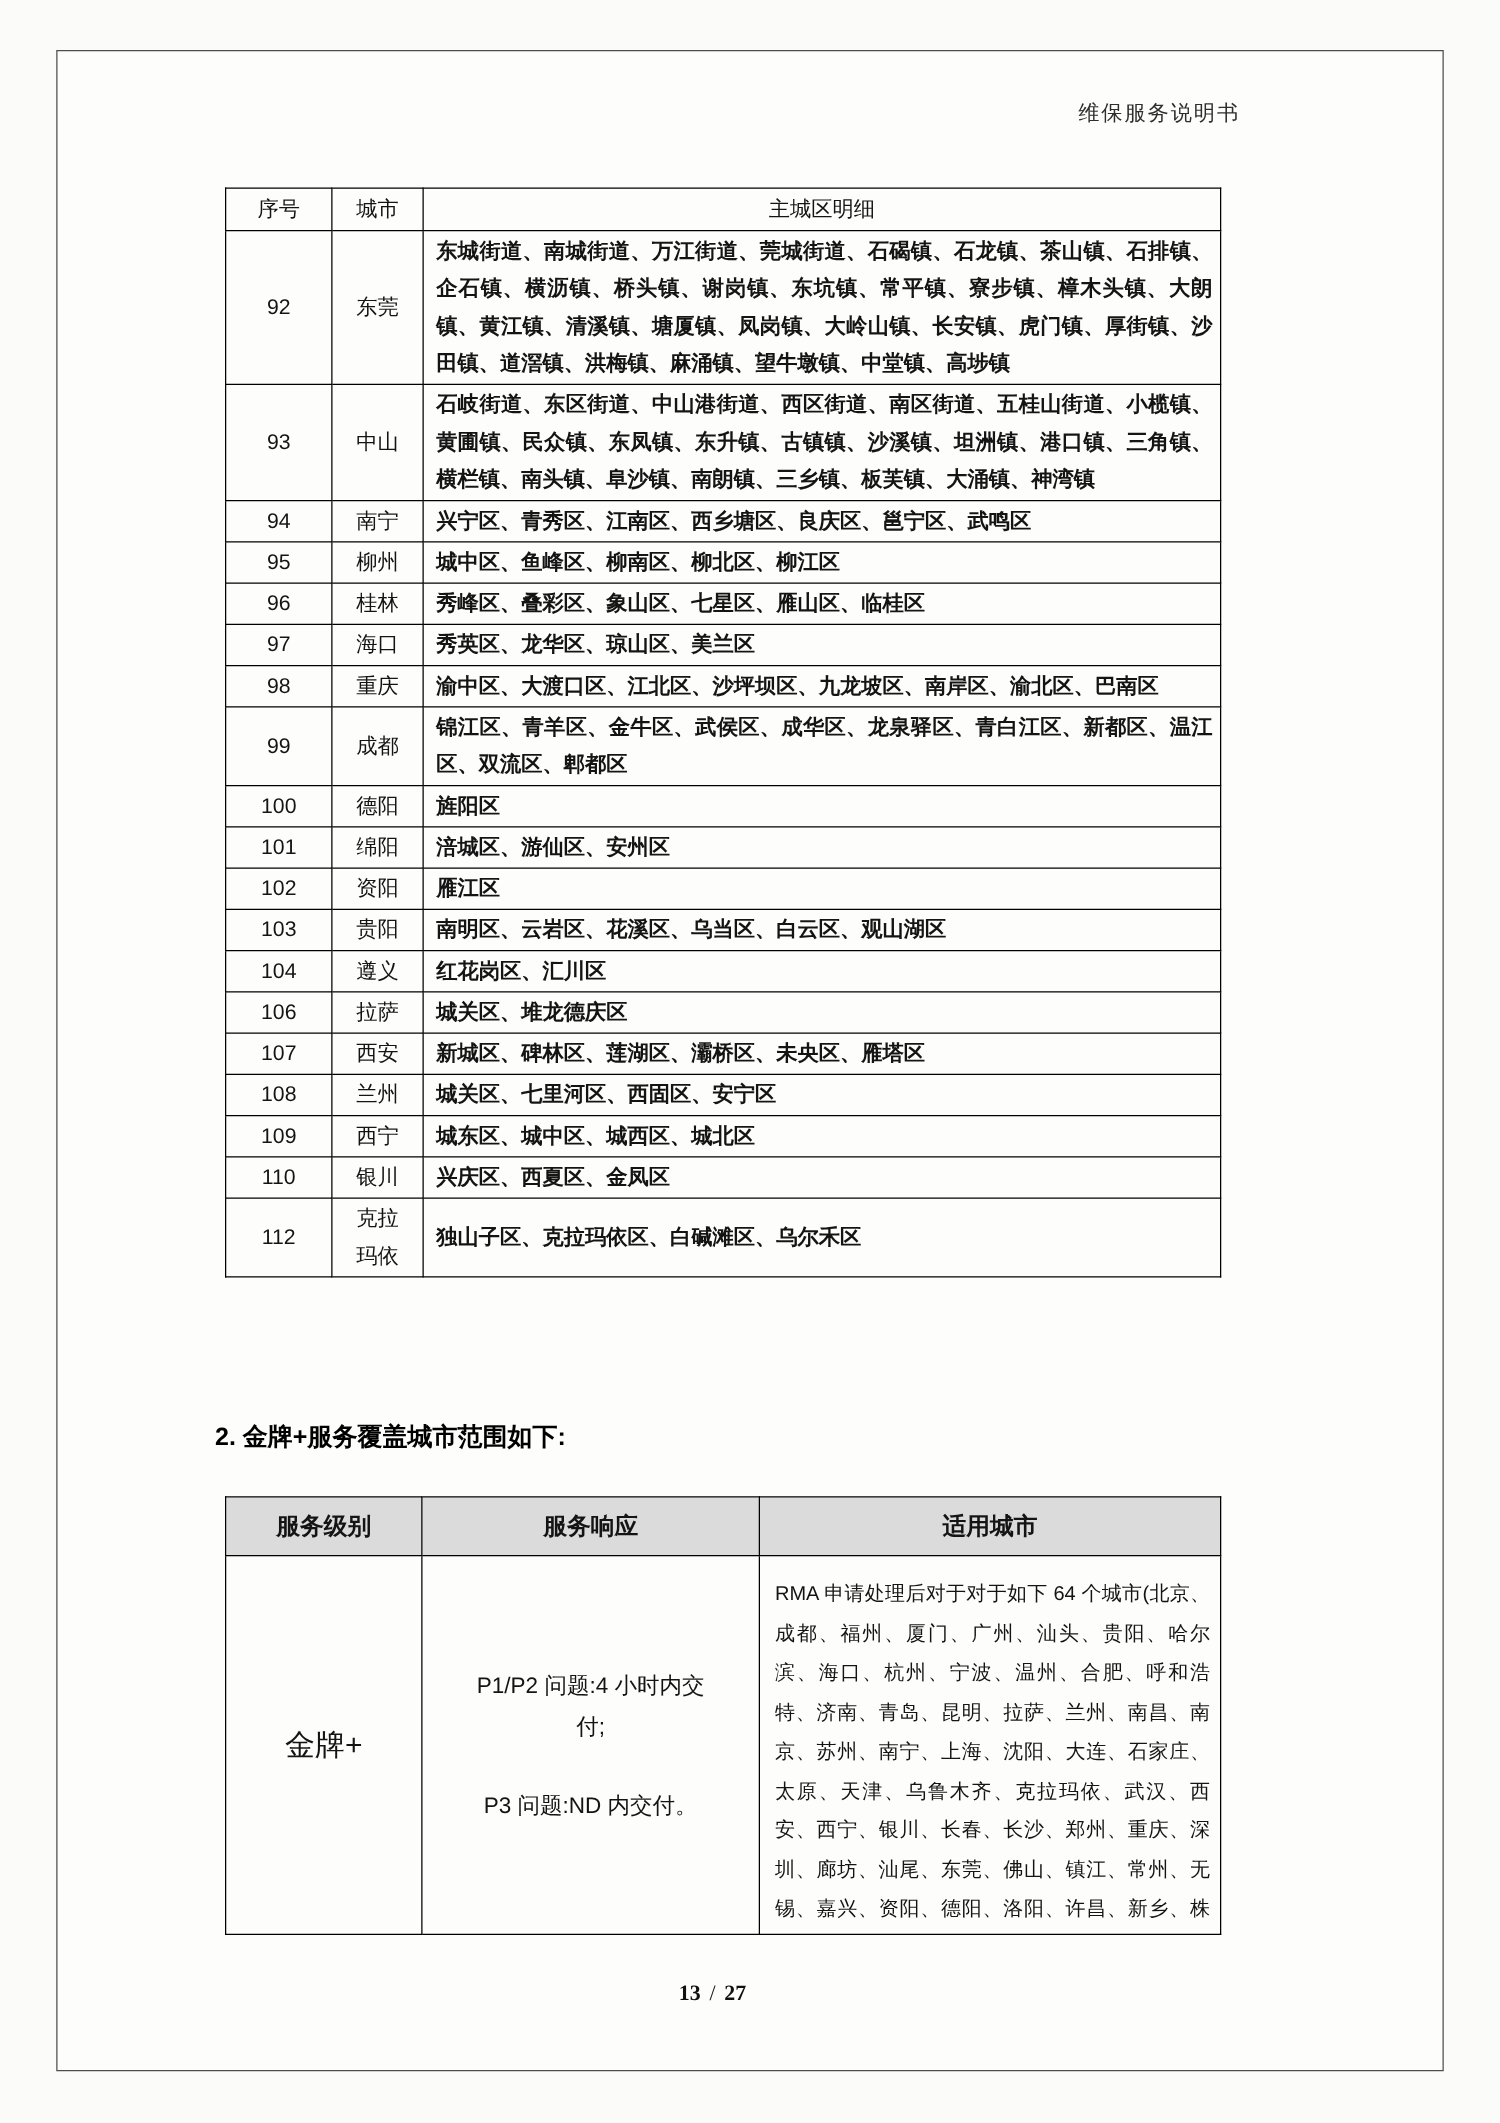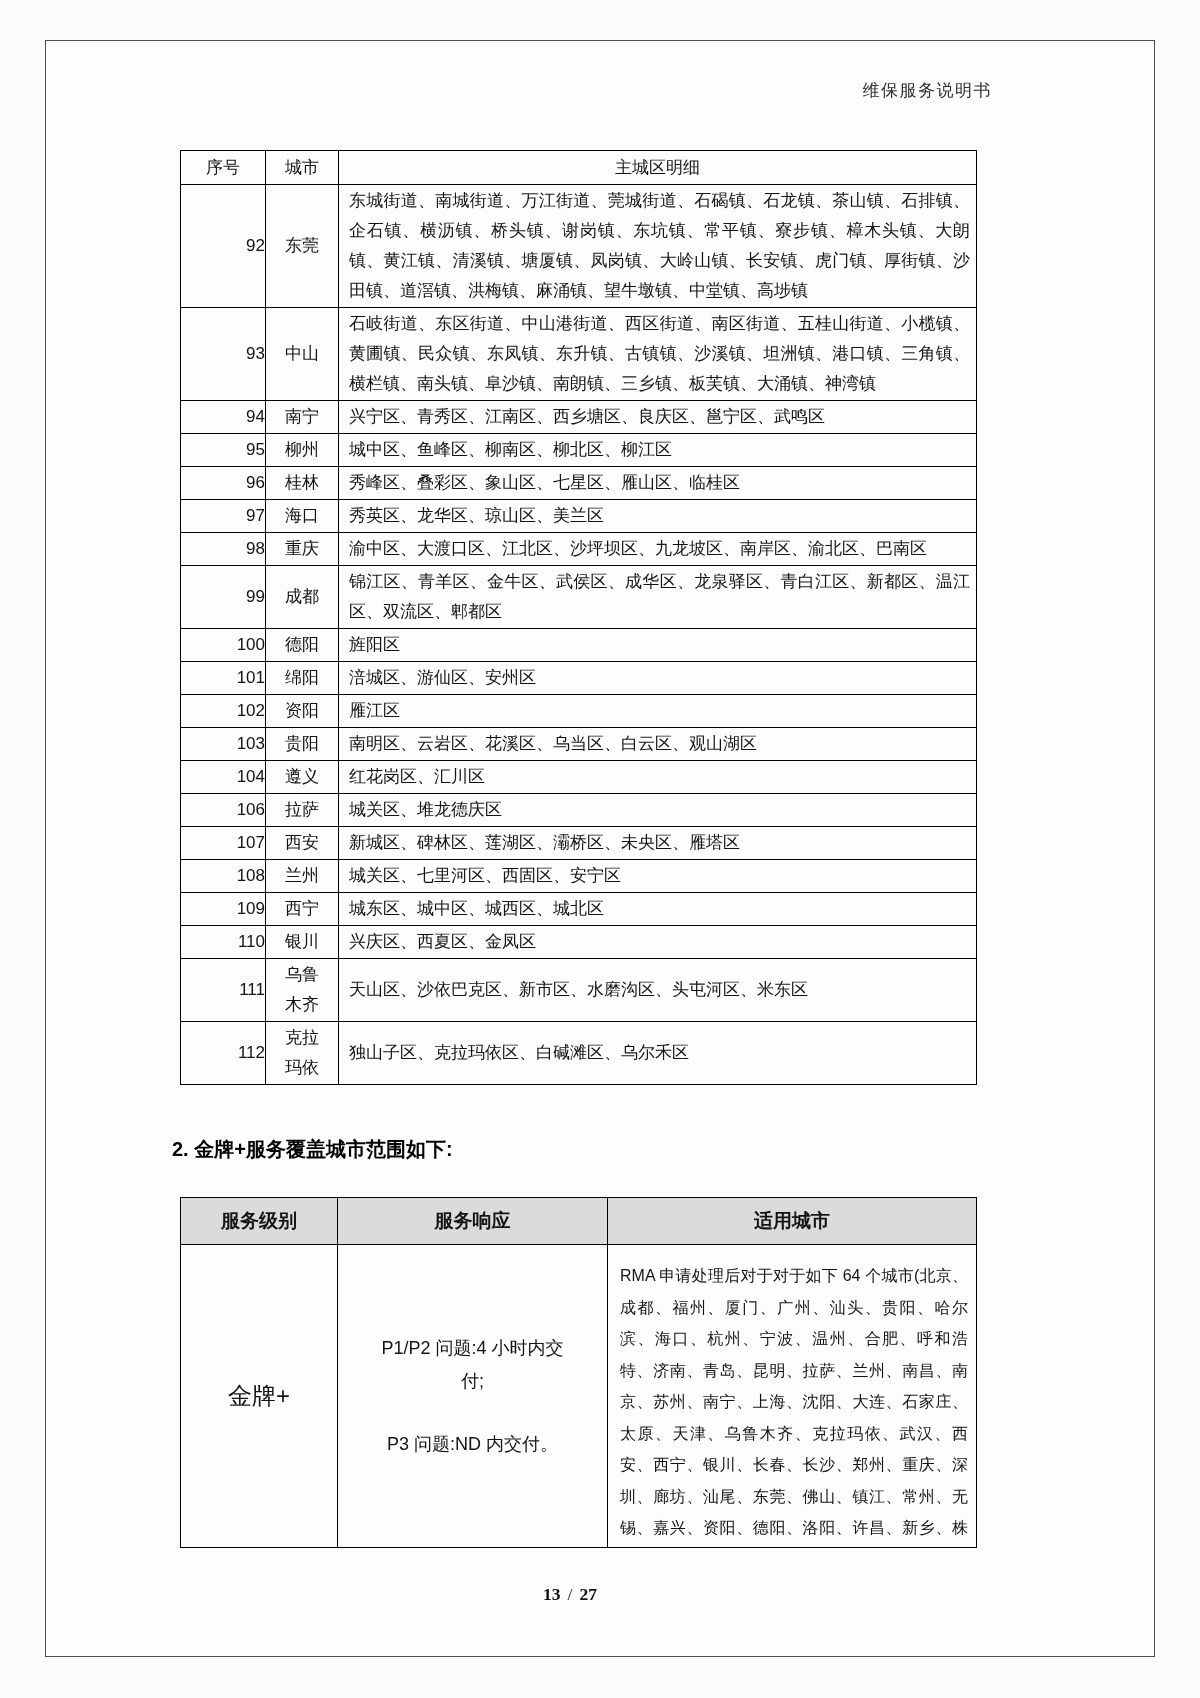--- a/index.html
+++ b/index.html
@@ -27,23 +27,23 @@
   table.t1 {
     position:absolute; left:180px; top:150px; width:796px;
     border-collapse:collapse; table-layout:fixed;
   }
   .t1 th, .t1 td {
     border:1px solid #000;
     font-size:17px; font-weight:400; color:#141414;
   }
   .t1 th { height:31px; text-align:center; line-height:30px; }
   .t1 td { line-height:30px; }
-  .t1 td.no   { text-align:right; vertical-align:middle; padding:1px 0; }
+  .t1 td.no   { text-align:center; vertical-align:middle; padding:1px 0; }
   .t1 td.city { text-align:center; vertical-align:middle; padding:1px 12px; }
-  .t1 td.districts { text-align:justify; vertical-align:middle; padding:1px 6px 1px 10px; }
+  .t1 td.districts { text-align:justify; vertical-align:middle; padding:1px 6px 1px 10px;font-weight:bold; }
   
   .sec-heading {
     position:absolute; left:172px; top:1136px;
     font-size:20px; font-weight:700; color:#000;
   }
   
   table.t2 {
     position:absolute; left:180px; top:1197px; width:796px;
     border-collapse:collapse; table-layout:fixed;
   }
@@ -178,25 +178,20 @@
       </tr>
       <tr>
         <td class="no">109</td>
         <td class="city">西宁</td>
         <td class="districts">城东区、城中区、城西区、城北区</td>
       </tr>
       <tr>
         <td class="no">110</td>
         <td class="city">银川</td>
         <td class="districts">兴庆区、西夏区、金凤区</td>
-      </tr>
-      <tr>
-        <td class="no">111</td>
-        <td class="city">乌鲁木齐</td>
-        <td class="districts">天山区、沙依巴克区、新市区、水磨沟区、头屯河区、米东区</td>
       </tr>
       <tr>
         <td class="no">112</td>
         <td class="city">克拉玛依</td>
         <td class="districts">独山子区、克拉玛依区、白碱滩区、乌尔禾区</td>
       </tr>
     </tbody>
 </table>
 
 <div class="sec-heading">2. 金牌+服务覆盖城市范围如下:</div>

